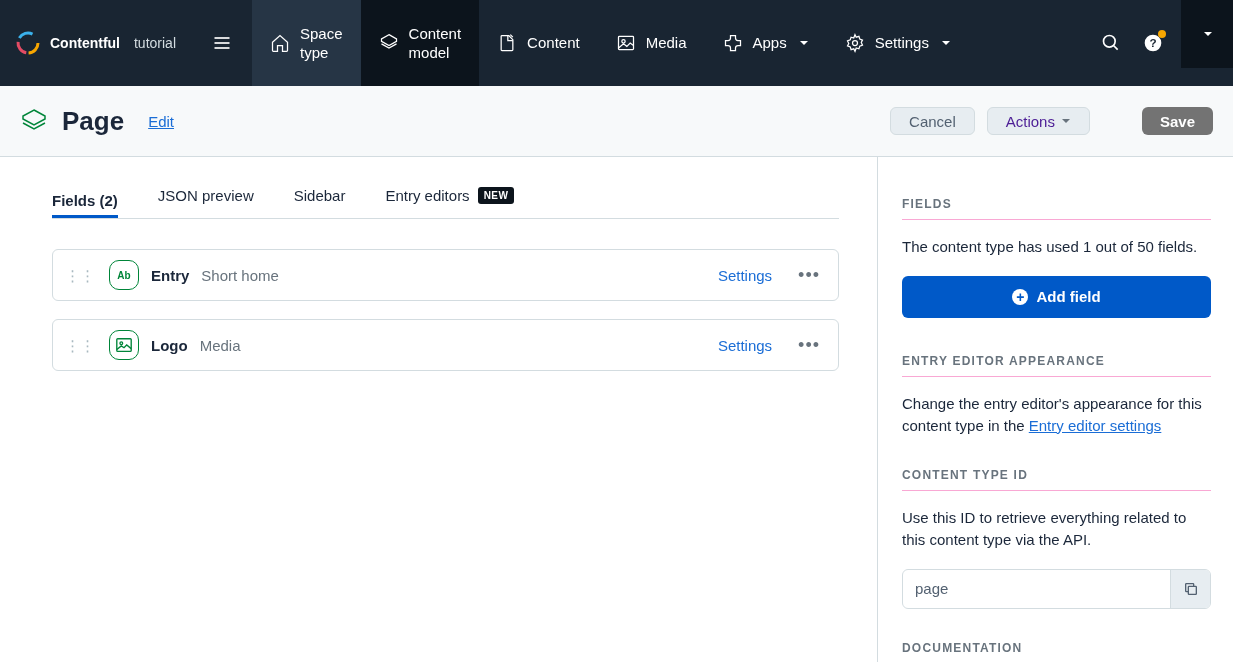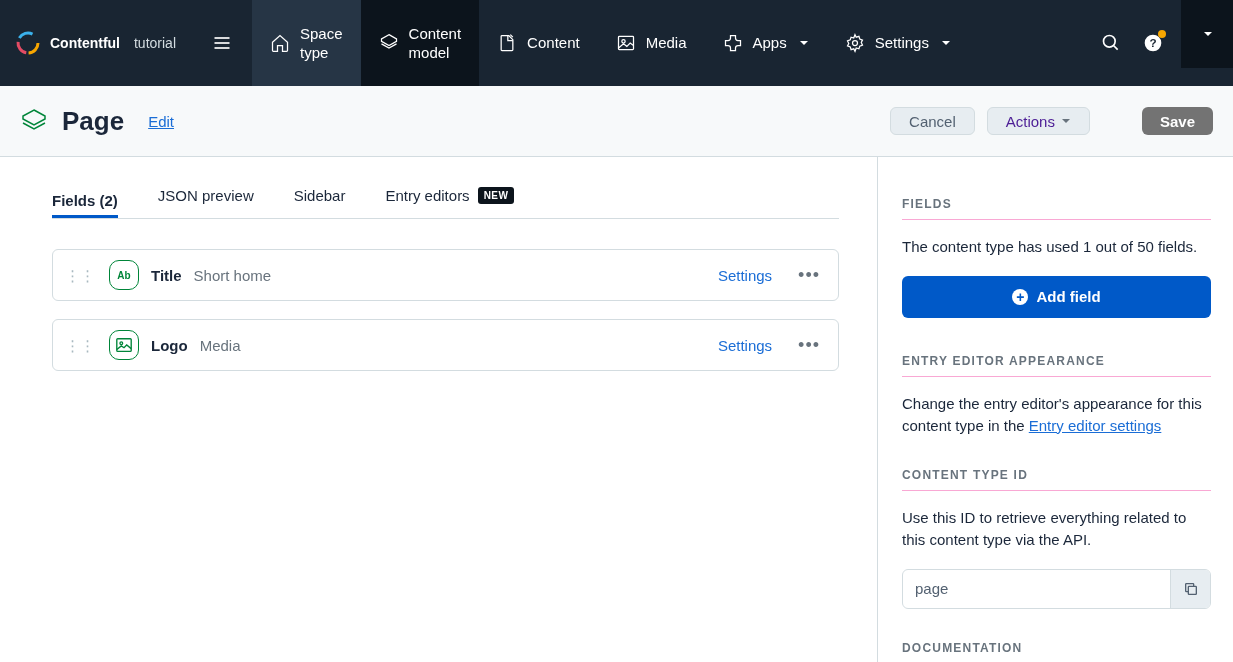--- a/index.html
+++ b/index.html
@@ -205,21 +205,21 @@
       </div>
       <div class="tab">
         <span>Entry editors</span>
         <span class="badge-new">NEW</span>
       </div>
     </div>
 
     <div class="field-row">
       <span class="drag-handle">⋮⋮</span>
       <span class="field-type-icon">Ab</span>
-      <span class="field-name">Title</span>
+      <span class="field-name">Entry</span>
       <span class="field-type">Short home</span>
       <span class="field-row-spacer"></span>
       <a class="field-settings">Settings</a>
       <span class="field-more">•••</span>
     </div>
 
     <div class="field-row">
       <span class="drag-handle">⋮⋮</span>
       <span class="field-type-icon">
         <svg viewBox="0 0 20 20" width="18" height="18" fill="none" stroke="#008539" stroke-width="1.5">

